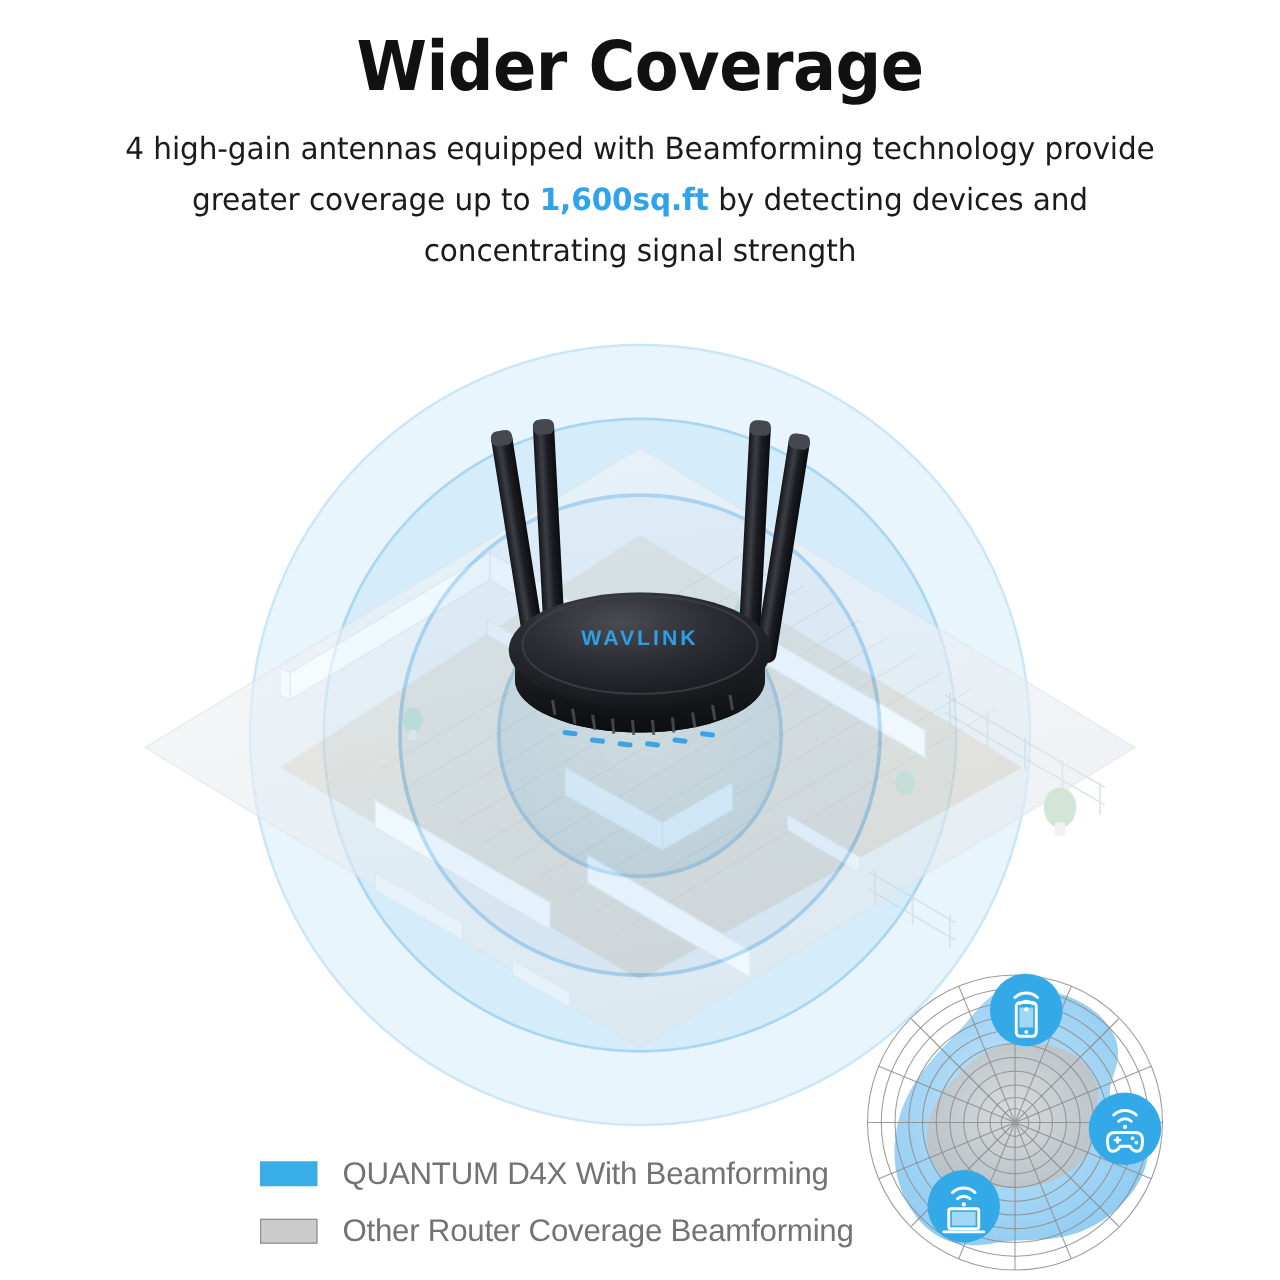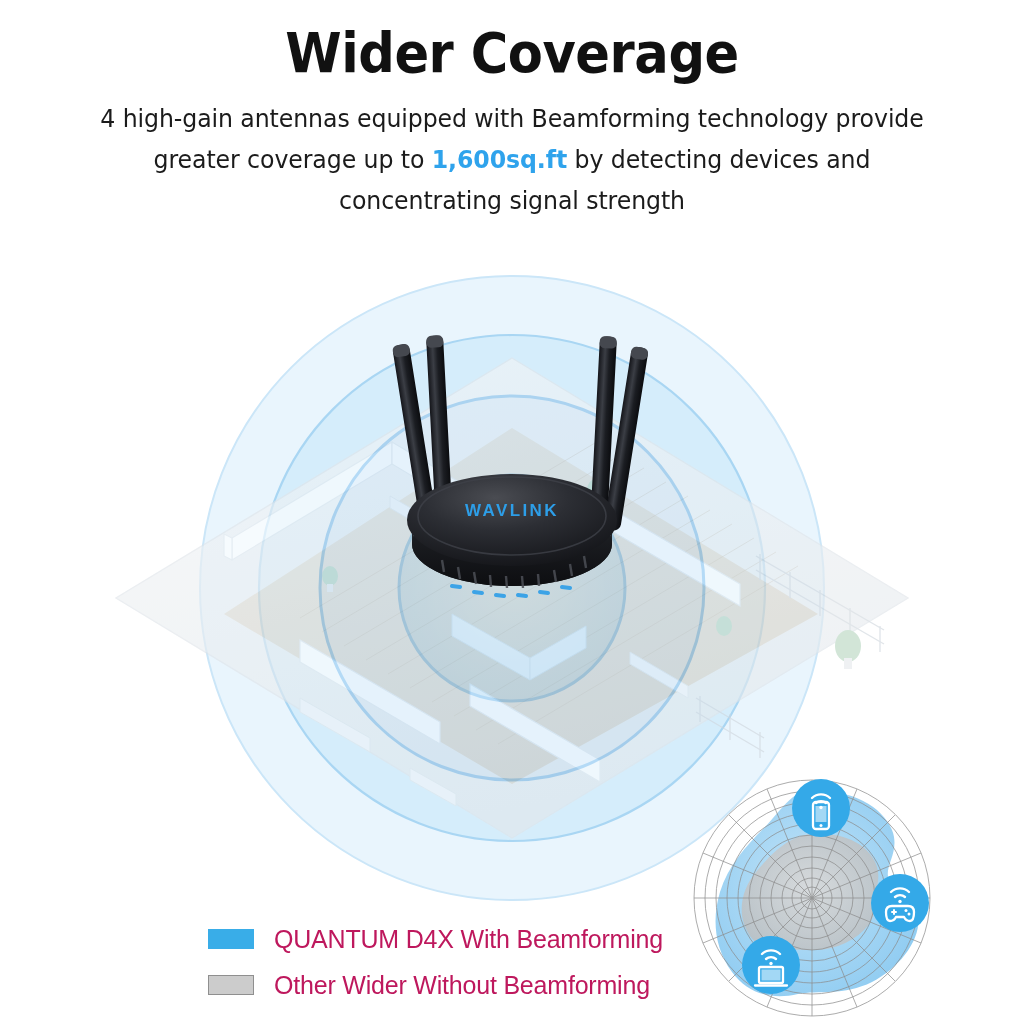--- a/index.html
+++ b/index.html
@@ -70,21 +70,21 @@
   }
   .legend-swatch {
     width: 46px; height: 20px;
     flex: 0 0 46px;
     margin-right: 20px;
   }
   .legend-label {
     font-family: "Liberation Sans", sans-serif;
     font-size: 25px;
     line-height: 28px;
-    color: #be185d;
+    color: #737373;
     white-space: nowrap;
     letter-spacing: -0.2px;
   }
 
   
   #inset {
     position: absolute;
     left: 686px; top: 772px;
     width: 252px; height: 252px;
   }
@@ -285,21 +285,21 @@
     </svg>
   </div>
 
   <div id="legend">
     <div class="legend-row">
       <span class="legend-swatch" style="background:#39ade8;"></span>
       <span class="legend-label">QUANTUM D4X With Beamforming</span>
     </div>
     <div class="legend-row">
       <span class="legend-swatch" style="background:#cccccc;border:1px solid #8f8f8f;"></span>
-      <span class="legend-label">Other Wider Without Beamforming</span>
+      <span class="legend-label">Other Router Coverage Beamforming</span>
     </div>
   </div>
 
   <div id="inset">
     <svg width="252" height="252" viewBox="0 0 252 252" xmlns="http://www.w3.org/2000/svg">
       <defs>
         <radialGradient id="blobBlue" cx="45%" cy="45%" r="62%">
           <stop offset="0%" stop-color="#bde1f7" stop-opacity="0.92"></stop>
           <stop offset="100%" stop-color="#7cc3ef" stop-opacity="0.85"></stop>
         </radialGradient>

